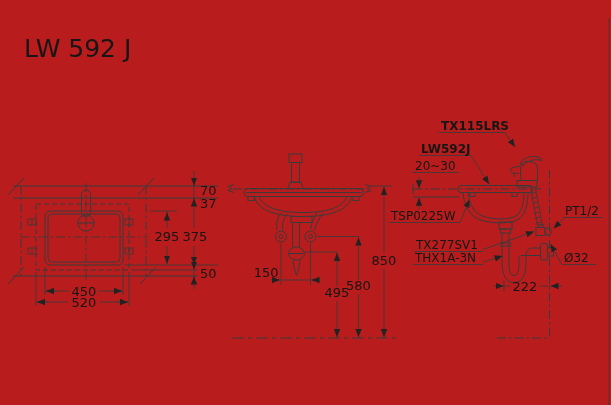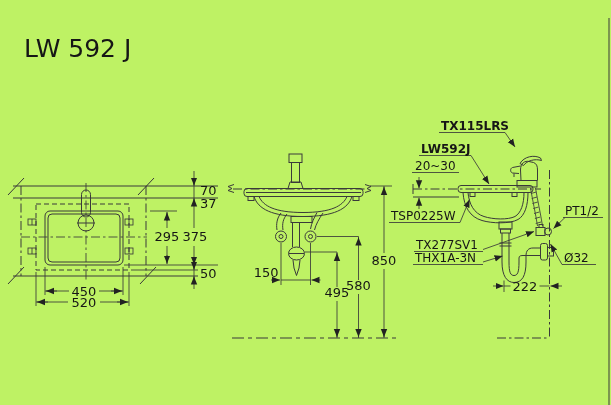--- a/index.html
+++ b/index.html
@@ -1,16 +1,16 @@
 <!DOCTYPE html>
 <html><head>
 <meta charset="utf-8">
 <style>
   html,body{margin:0;padding:0;background:#fff;}
-  #stage{position:relative;width:611px;height:405px;background:#bef264;overflow:hidden;}
+  #stage{position:relative;width:611px;height:405px;background:#b91c1c;overflow:hidden;}
   svg{display:block;}
   .geo{stroke:#3a3a3a;fill:none;stroke-width:1;stroke-linecap:butt;}
   .thin{stroke-width:.85;}
   .dd{stroke-dasharray:9 3 2.5 3;}
   .dsh{stroke-dasharray:5 3;}
   .flr{stroke-dasharray:12 4 4 4;}
   text{fill:#161616;font-family:"DejaVu Sans",sans-serif;}
   .dim{font-size:13px;}
   .lbl{font-size:12px;}
   .b{font-weight:bold;}

